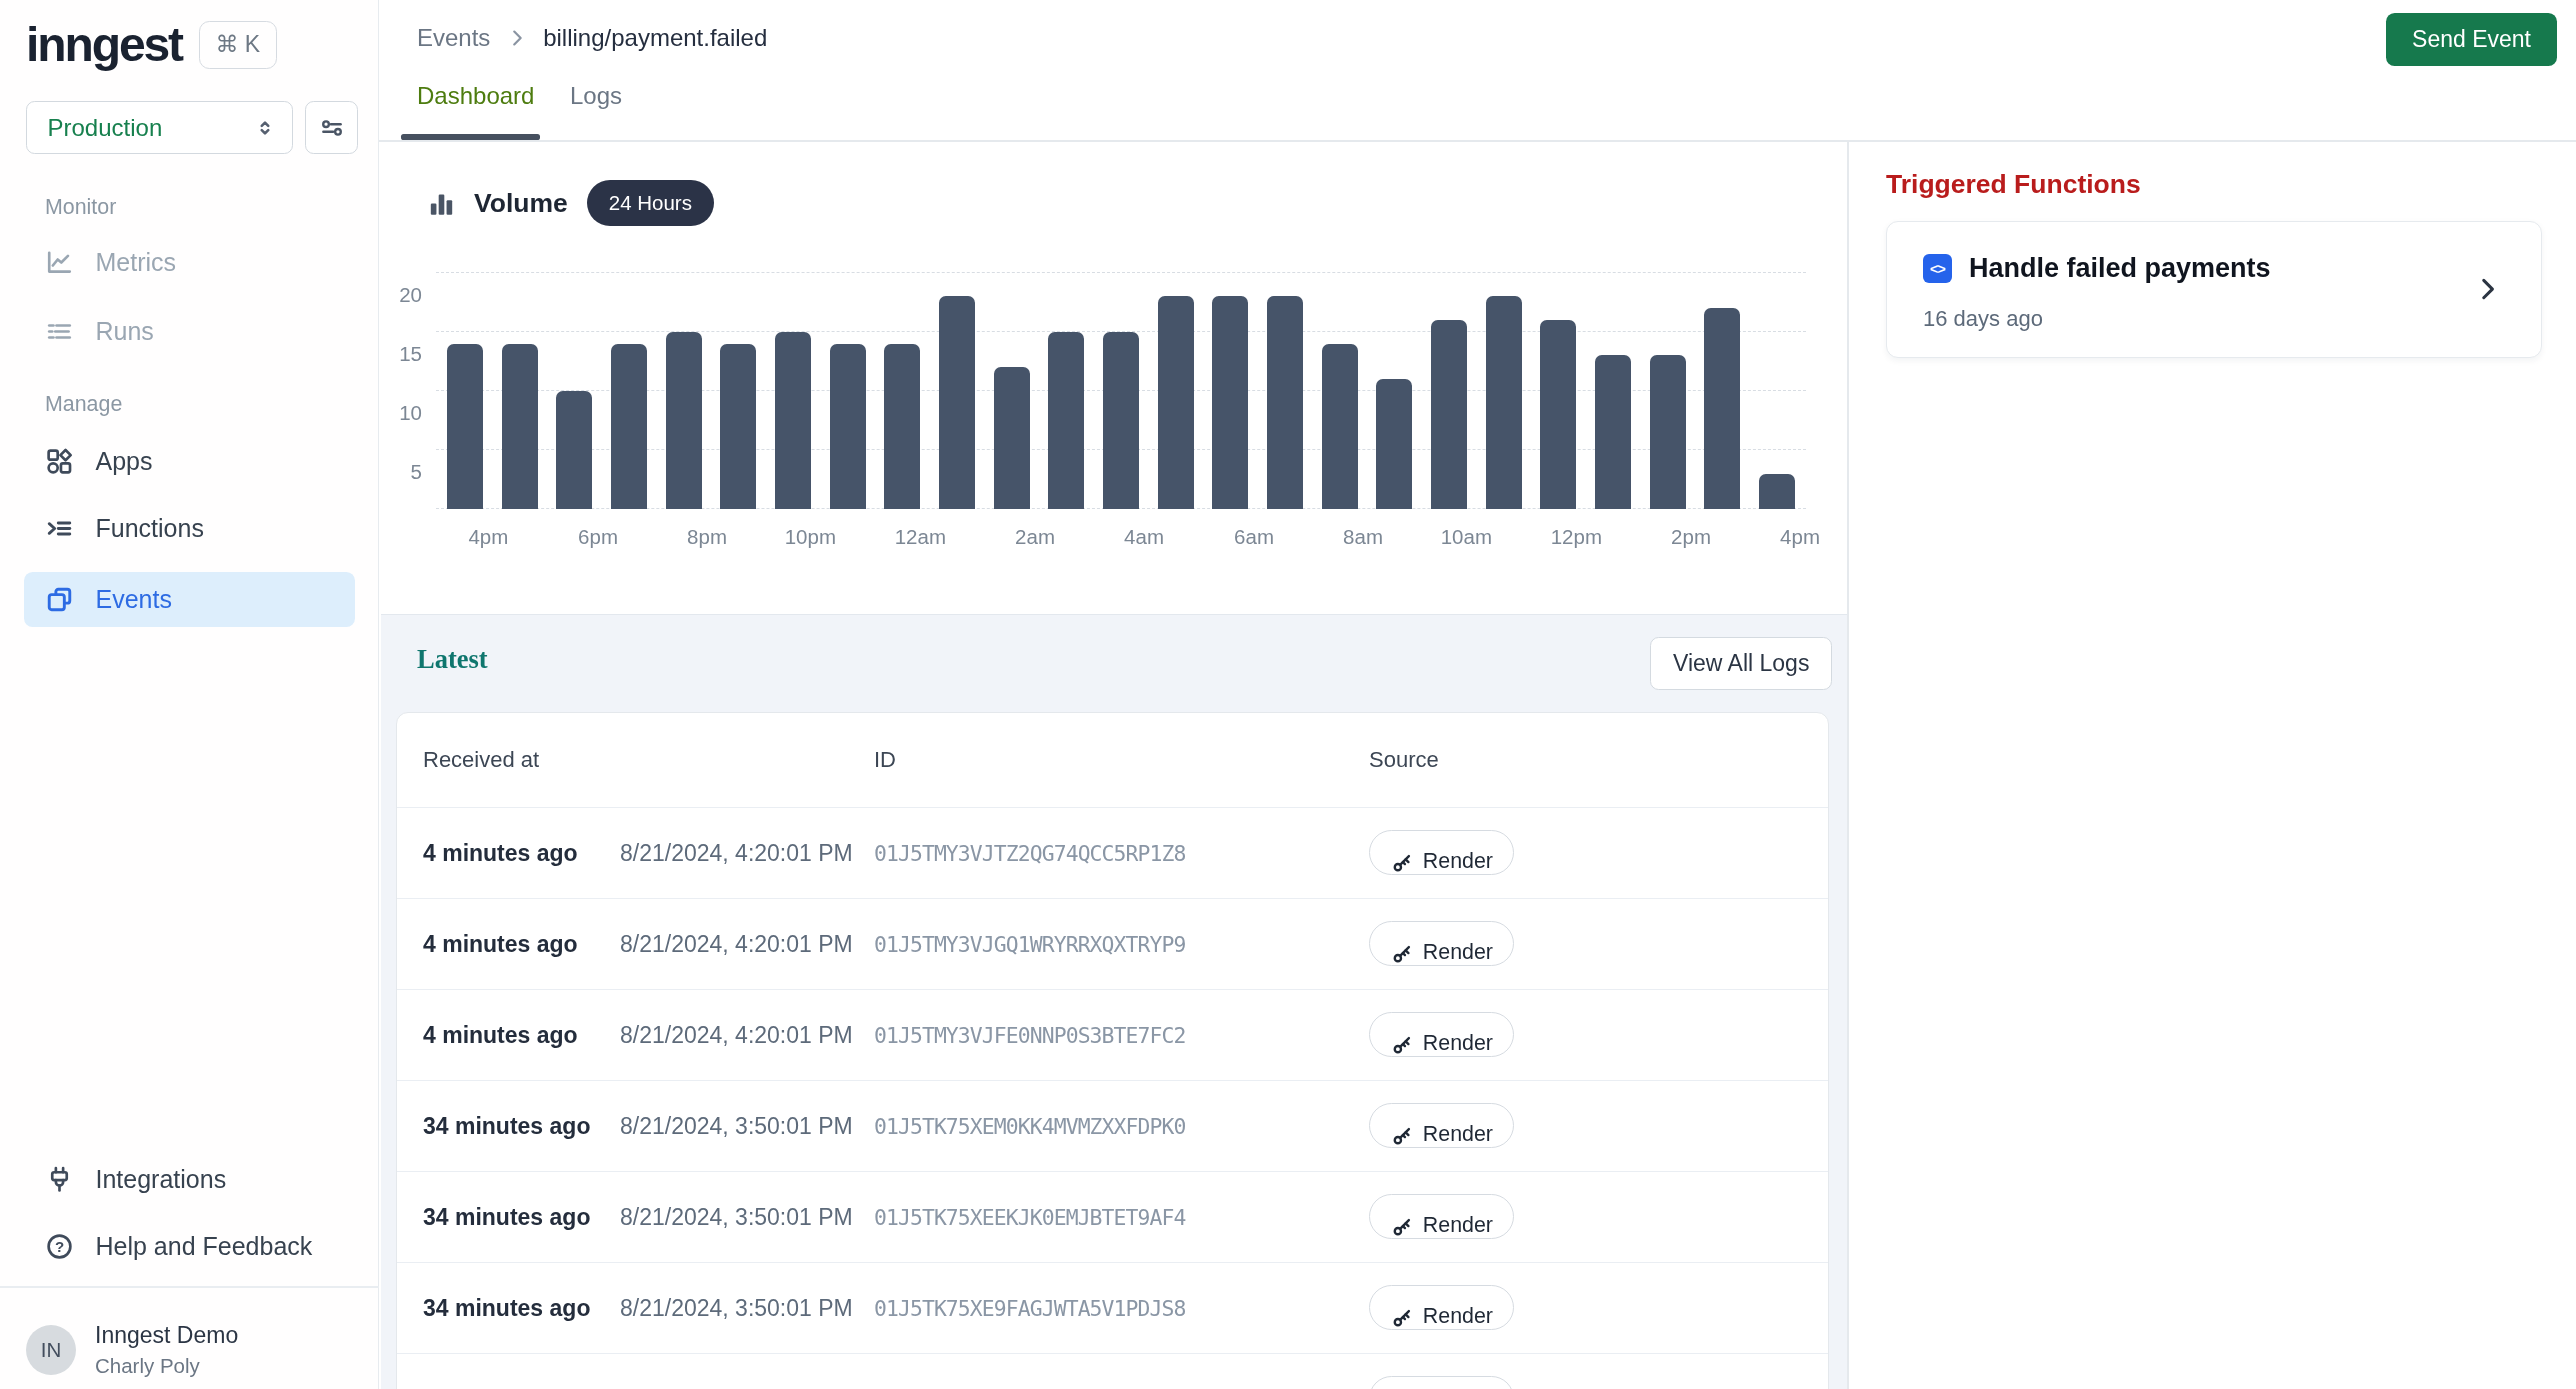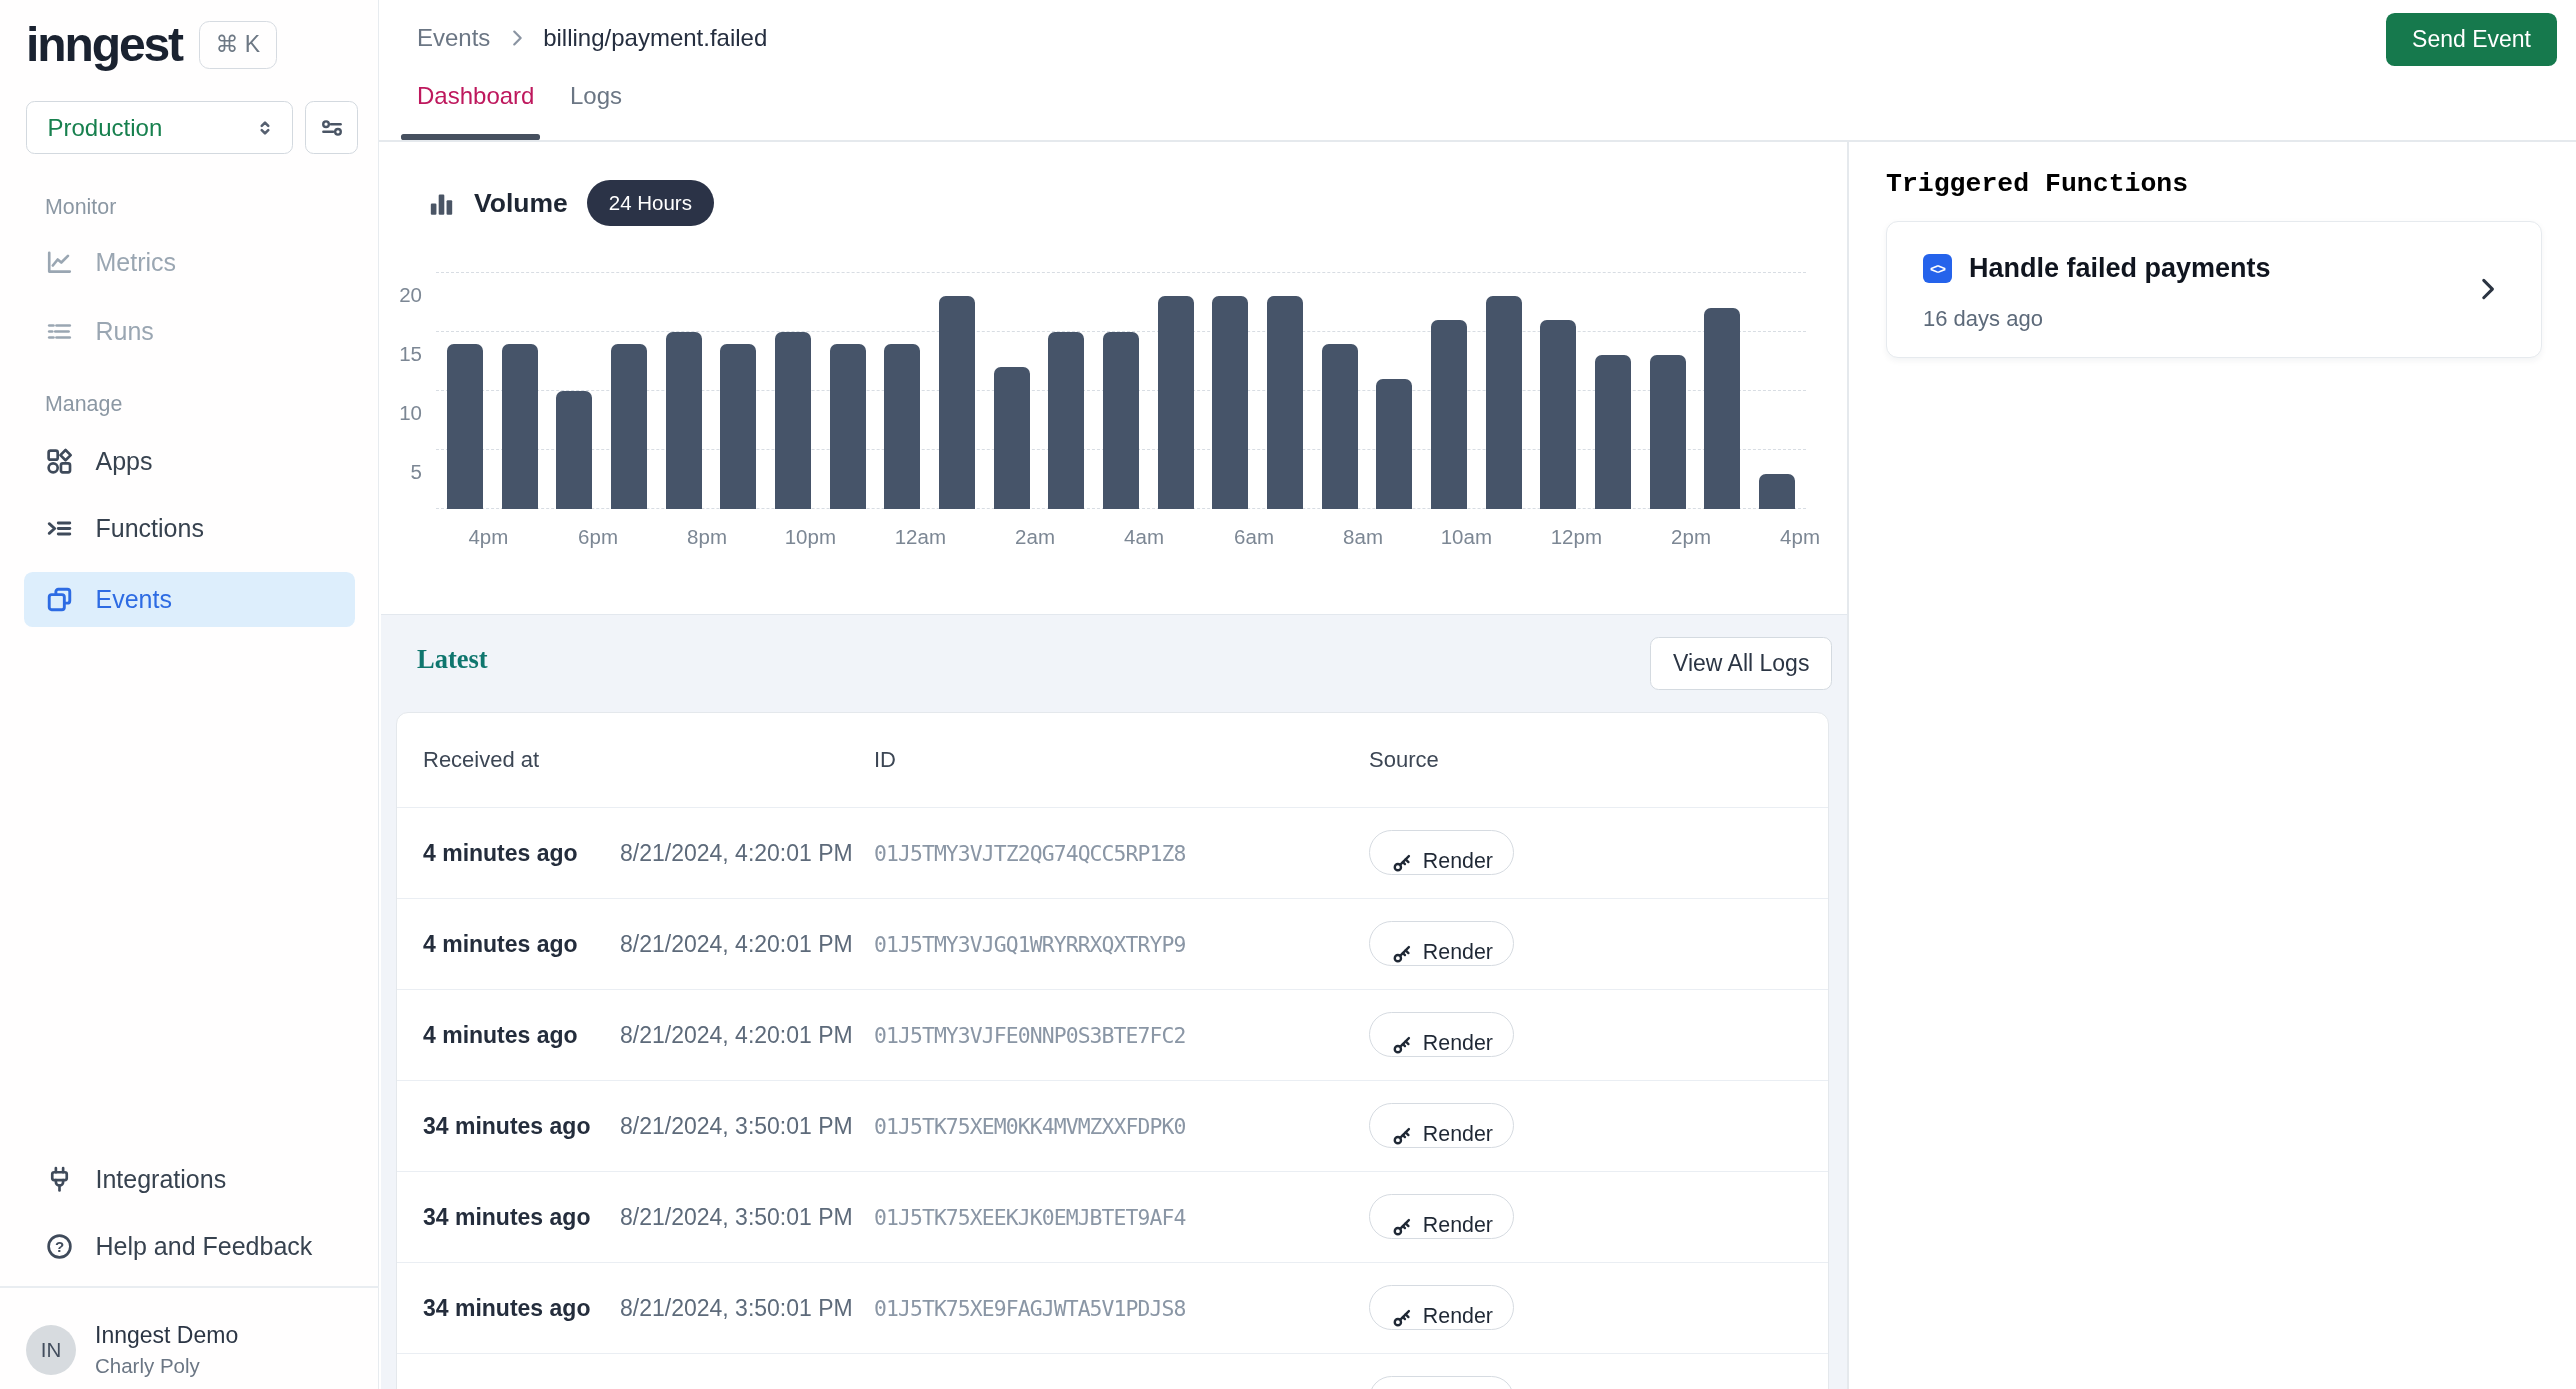--- a/index.html
+++ b/index.html
@@ -27,21 +27,21 @@
   .user-org { font-size:23px; color:#2b3544; }
   .user-name { font-size:20.5px; color:#6b7684; margin-top:5.1px; }
 
   
   .header-border { position:absolute; left:379px; top:140px; width:2197px; height:1.7px; background:#e5e9ed; }
   .breadcrumb { position:absolute; left:417px; top:24px; display:flex; align-items:center; gap:15.4px; font-size:24px; }
   .crumb-events { color:#6b7684; }
   .crumb-current { color:#252e3f; }
   .send-event-btn { position:absolute; right:19px; top:13px; height:53px; padding:0 26px; background:#16794d; color:#ffffff; font-size:23px; font-weight:500; border:none; border-radius:8.6px; display:flex; align-items:center; cursor:pointer; }
   .tab { position:absolute; top:82px; font-size:24px; cursor:pointer; }
-  .tab-dashboard { left:417px; color:#be185d; font-weight:500; }
+  .tab-dashboard { left:417px; color:#4d7c0f; font-weight:500; }
   .tab-logs { left:570px; color:#6b7684; }
   .tab-underline { position:absolute; left:401px; top:134px; width:139px; height:6px; background:#46505f; border-radius:2.6px; }
 
   
   .vol-head { position:absolute; left:428px; top:180px; display:flex; align-items:center; gap:19px; }
   .vol-title { font-size:26.5px; font-weight:700; color:#1e2633; }
   .vol-pill { height:46px; padding:0 22px; border-radius:24px; background:#2b3347; color:#fff; font-size:20.5px; display:flex; align-items:center; }
   .vol-total-box { position:absolute; left:1455px; top:163px; width:349px; text-align:right; }
   .vol-total { font-size:34px; font-weight:700; color:#10151f; }
   .vol-total-label { font-size:23px; color:#5d6a7a; margin-top:6.8px; }
@@ -60,21 +60,21 @@
   .t-head { height:94px; }
   .t-head div { font-size:22px; font-weight:500; color:#3c4654; }
   .t-row { height:91px; border-top:1.7px solid #eaeef3; }
   .cell-received { font-size:23px; font-weight:700; color:#242d3c; }
   .cell-datetime { font-size:23px; color:#5d6a7a; }
   .cell-id { font-family:"DejaVu Sans Mono", monospace; font-size:21.4px; color:#8a96a5; letter-spacing:-0.9px; }
   .source-badge { display:inline-flex; align-items:flex-end; gap:10.3px; height:45px; padding:0 20.5px; border:1.7px solid #d6dbe1; border-radius:24px; background:#fff; font-size:21.4px; color:#1f2835; cursor:pointer; }
 
   
   .v-divider { position:absolute; left:1847px; top:142px; width:1.7px; height:1248px; background:#e5e9ed; }
-  .trig-title { position:absolute; left:1886px; top:169px; font-size:26.5px; font-weight:700; color:#000000;font-family:Liberation Mono, monospace; }
+  .trig-title { position:absolute; left:1886px; top:169px; font-size:26.5px; font-weight:700; color:#b91c1c; }
   .trig-card { position:absolute; left:1886px; top:221px; width:656px; height:137px; background:#fff; border:1.7px solid #e6eaee; border-radius:12px; box-shadow:0 2.6px 6.8px rgba(20,30,50,0.05); cursor:pointer; }
   .fn-row { position:absolute; left:36px; top:31px; display:flex; align-items:center; gap:17px; }
   .code-chip { width:29px; height:29px; background:#2563eb; border-radius:6px; color:#fff; font-size:14.5px; font-weight:700; display:flex; align-items:center; justify-content:center; letter-spacing:-0.9px; }
   .fn-name { font-size:27px; font-weight:700; color:#10151f; }
   .fn-time { position:absolute; left:36px; top:84px; font-size:22px; color:#5d6a7a; }
   .card-chev { position:absolute; right:41px; top:53px; }
 </style>
 </head>
 <body>
 

